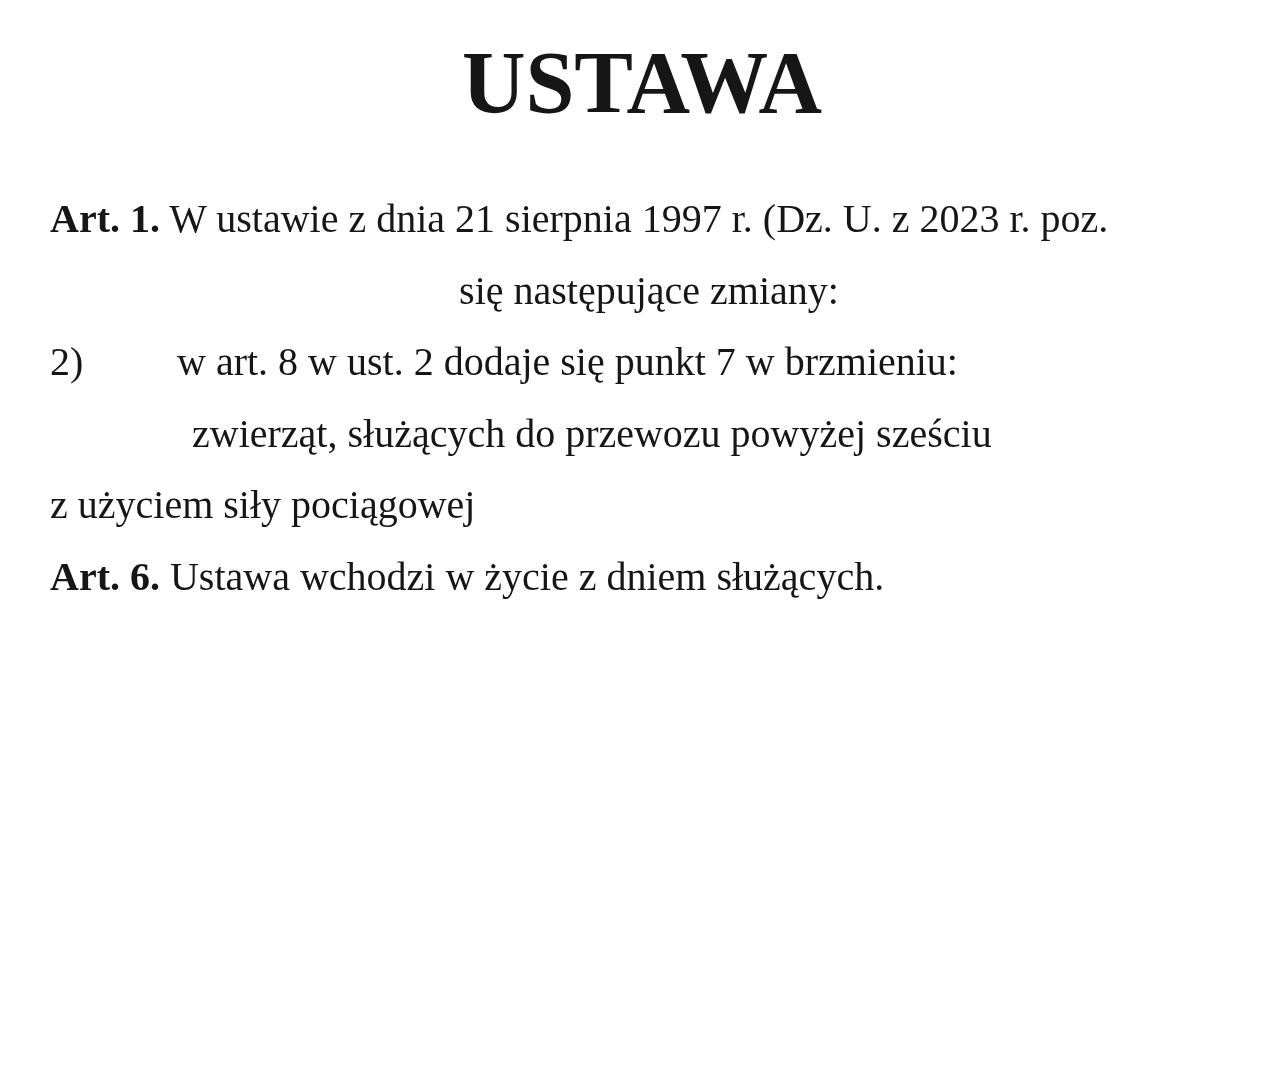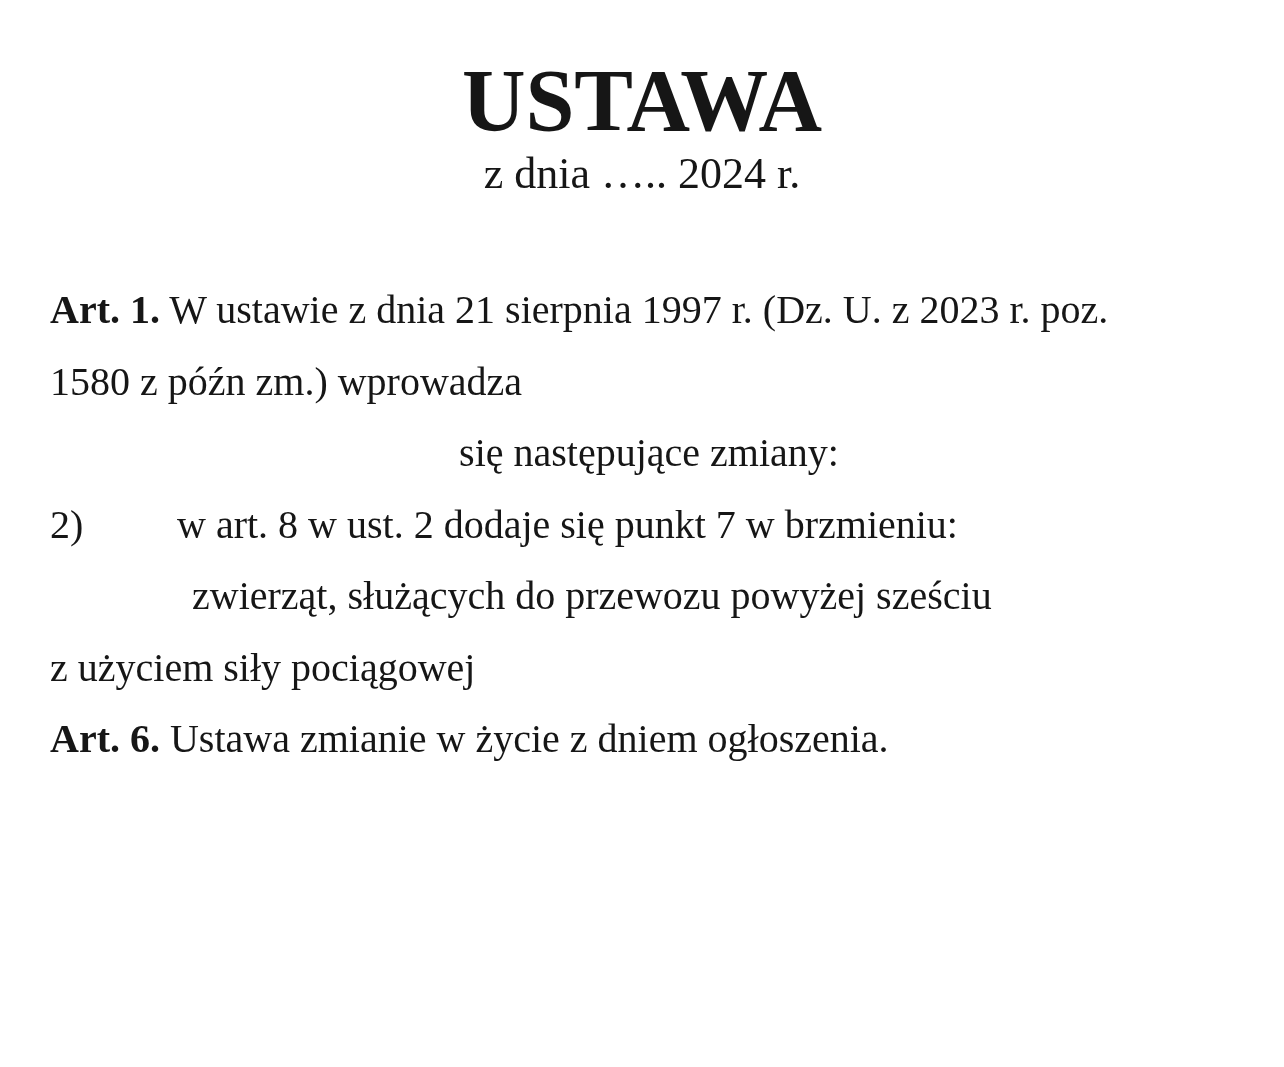--- a/index.html
+++ b/index.html
@@ -11,21 +11,21 @@
     width: 1284px;
     height: 1067px;
     overflow: hidden;
     font-family: "Liberation Serif", "DejaVu Serif", serif;
     color: #161616;
   }
   .page {
     box-sizing: border-box;
     width: 1284px;
     height: 751px;
-    padding: 64px 50px 0 50px;
+    padding: 46px 50px 0 50px;
   }
   
   .doc-header {
     text-align: center;
     font-size: 44px;
     line-height: 73px;
   }
   .t-line { margin: 0; padding: 0; font-weight: normal; }
   .t-bold { font-weight: bold; }
   
@@ -50,36 +50,34 @@
     width: 90px;
   }
 </style>
 </head>
 <body>
 
 <main class="page">
 
   <header class="doc-header">
     <h1 class="t-line t-bold">USTAWA</h1>
-    <p class="t-line">z dnia ….. 2024 r.</p>
   </header>
 
   <section class="doc-body">
 
     <p class="line"><b class="b">Art. 1.</b><span> W ustawie z dnia 21 sierpnia 1997 r. (Dz. U. z 2023 r. poz.</span></p>
 
-    <p class="line">1580 z późn zm.) wprowadza</p>
 
     <p class="line ind-small">się następujące zmiany:</p>
 
     <p class="line"><span class="marker">2)</span><span>w art. 8 w ust. 2 dodaje się punkt 7 w brzmieniu:</span></p>
 
 
     <p class="line ind-cont">zwierząt, służących do przewozu powyżej sześciu</p>
 
     <p class="line">z użyciem siły pociągowej</p>
 
 
-    <p class="line"><b class="b">Art. 6.</b><span> Ustawa zmianie w życie z dniem ogłoszenia.</span></p>
+    <p class="line"><b class="b">Art. 6.</b><span> Ustawa wchodzi w życie z dniem służących.</span></p>
 
   </section>
 
 </main>
 
 </body></html>

